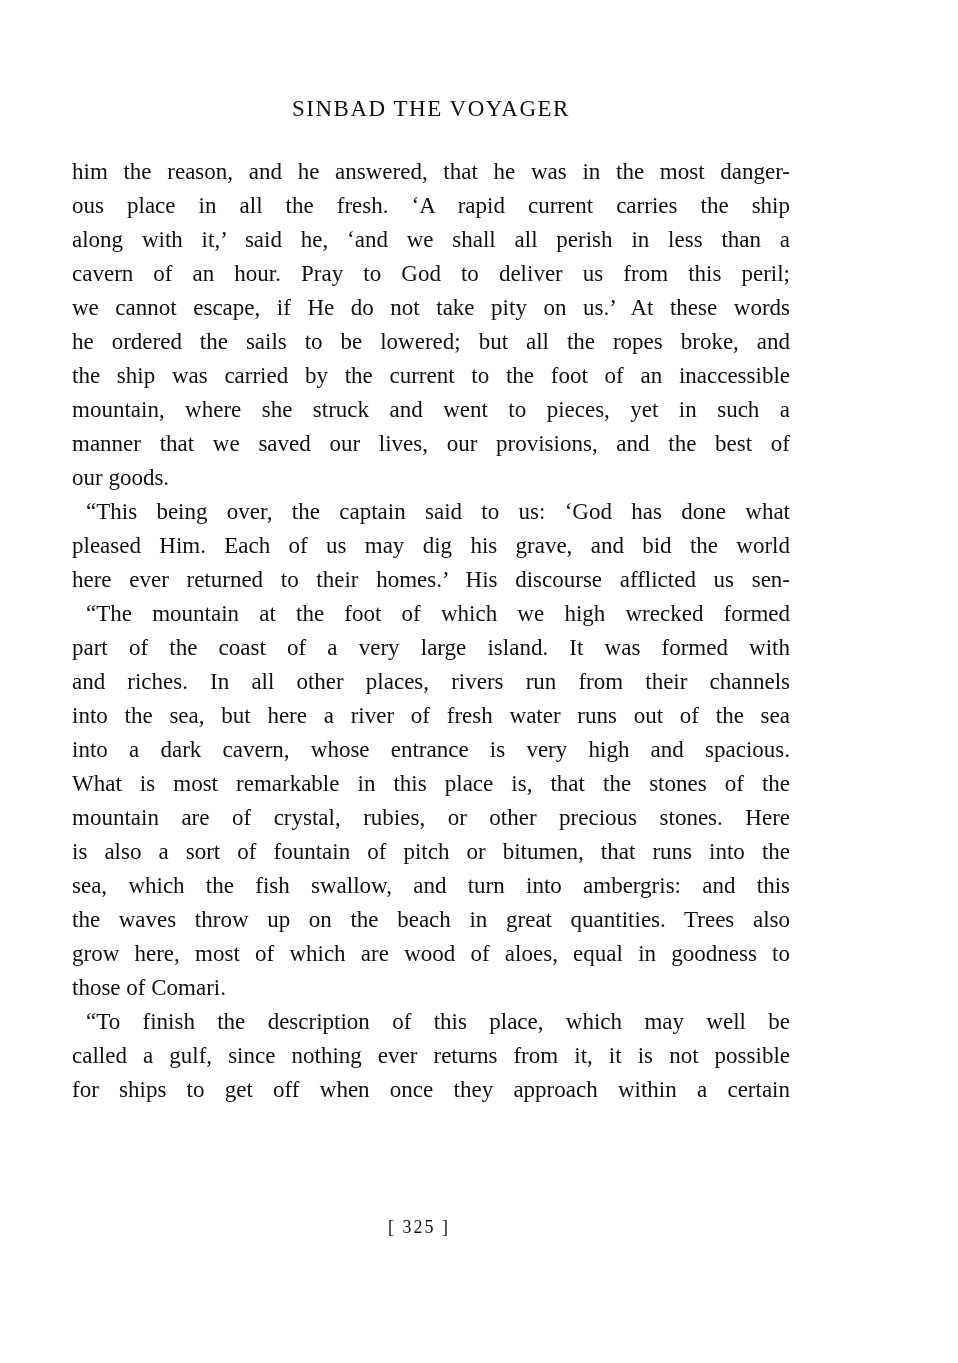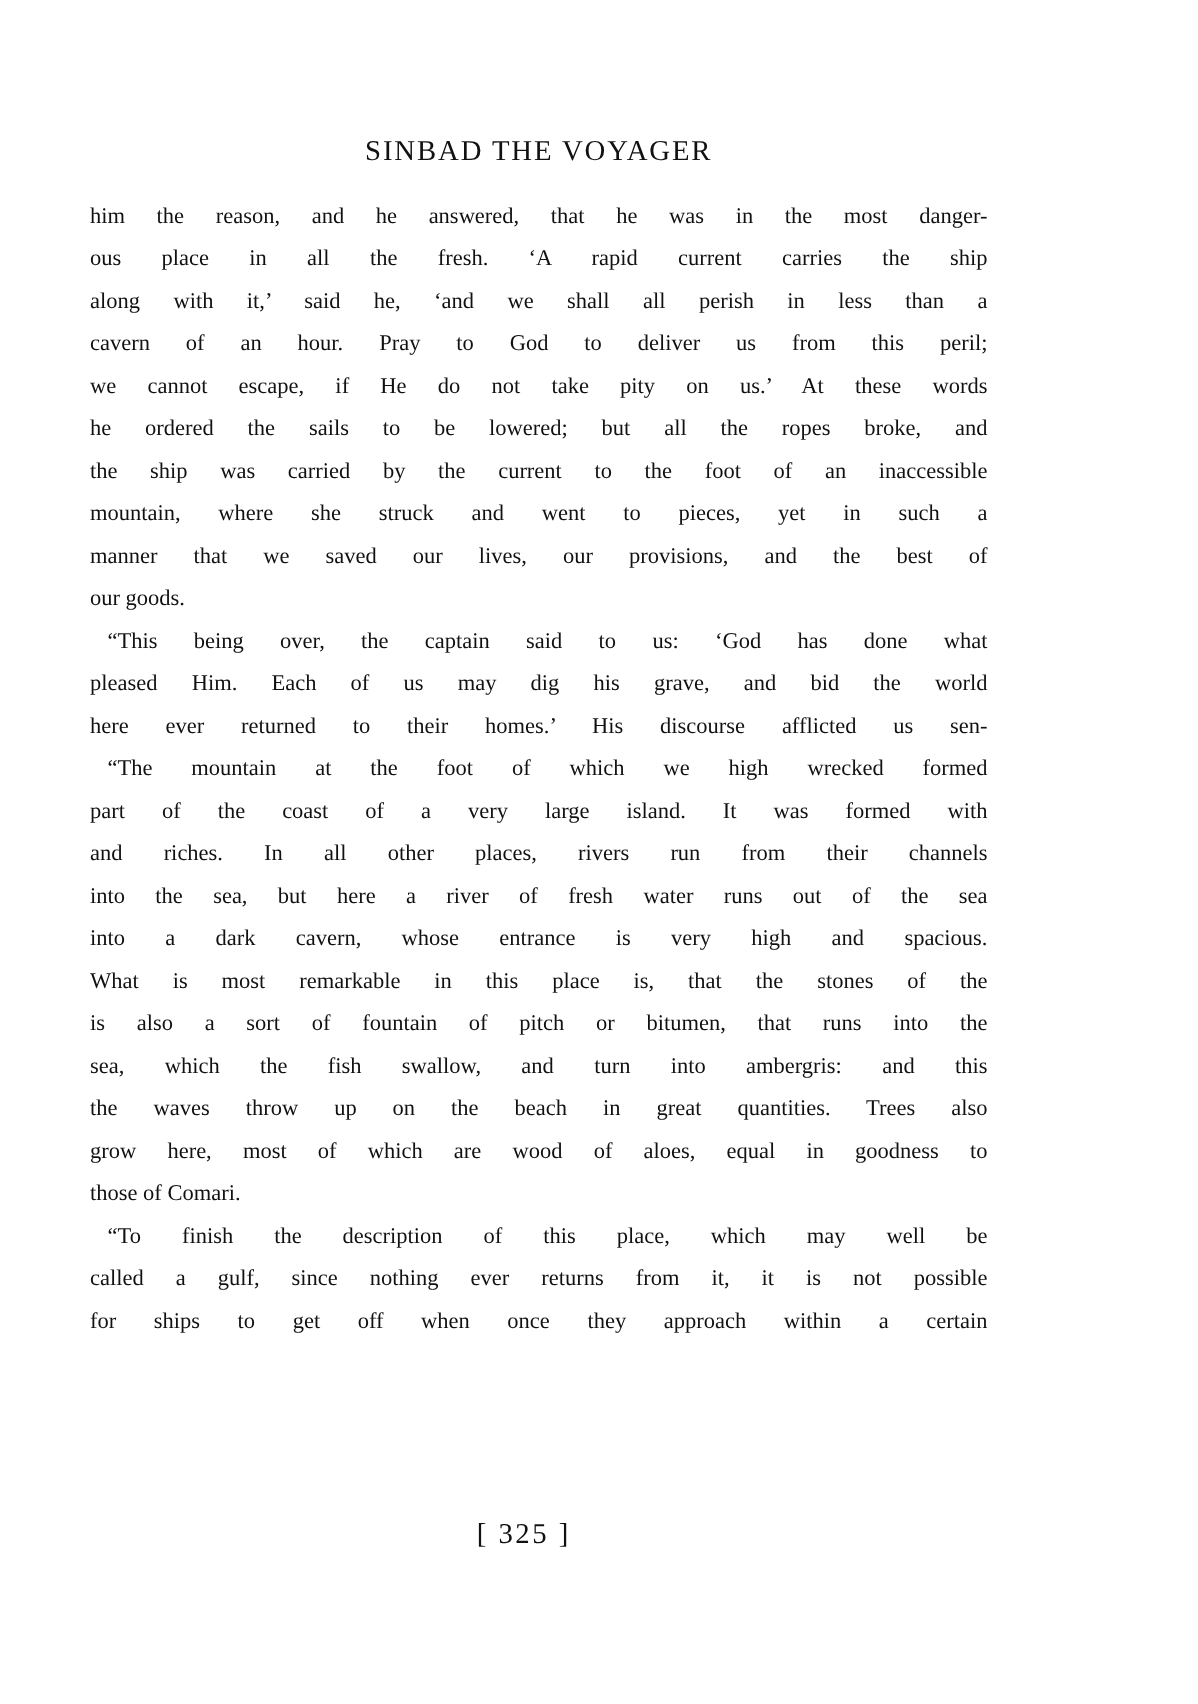--- a/index.html
+++ b/index.html
@@ -16,56 +16,56 @@
       color: #111111;
     }
     .page {
       position: absolute;
       left: 0; top: 0;
       width: 958px;
       height: 1363px;
     }
     .running-head {
       position: absolute;
-      top: 106px;
+      top: 94px;
       left: 0;
       width: 862px;
       text-align: center;
       font-size: 23px;
       letter-spacing: 1.5px;
       line-height: 30px;
     }
     .body-text {
       position: absolute;
       top: 155px;
       left: 72px;
       width: 718px;
     }
     .line {
       display: block;
       height: 34px;
       line-height: 34px;
-      font-size: 18px;
+      font-size: 23px;
       white-space: nowrap;
       text-align: justify;
       text-align-last: justify;
     }
     .line.last {
       text-align-last: left;
     }
     .line.indent {
       padding-left: 14px;
     }
     .page-number {
       position: absolute;
       top: 1212px;
       left: 0;
       width: 838px;
       text-align: center;
-      font-size: 23px;
+      font-size: 18px;
       line-height: 30px;
       letter-spacing: 2px;
     }
   </style>
 </head>
 <body>
 
 <div class="page">
   <div class="running-head">SINBAD THE VOYAGER</div>
 
@@ -90,20 +90,21 @@
       <span class="line">here ever returned to their homes.’  His discourse afflicted us sen-</span>
     </div>
 
     <div>
       <span class="line indent">“The mountain at the foot of which we high wrecked formed</span>
       <span class="line">part of the coast of a very large island.  It was formed with</span>
       <span class="line">and riches.  In all other places, rivers run from their channels</span>
       <span class="line">into the sea, but here a river of fresh water runs out of the sea</span>
       <span class="line">into a dark cavern, whose entrance is very high and spacious.</span>
       <span class="line">What is most remarkable in this place is, that the stones of the</span>
+      <span class="line">mountain are of crystal, rubies, or other precious stones.  Here</span>
       <span class="line">is also a sort of fountain of pitch or bitumen, that runs into the</span>
       <span class="line">sea, which the fish swallow, and turn into ambergris:  and this</span>
       <span class="line">the waves throw up on the beach in great quantities.  Trees also</span>
       <span class="line">grow here, most of which are wood of aloes, equal in goodness to</span>
       <span class="line last">those of Comari.</span>
     </div>
 
     <div>
       <span class="line indent">“To finish the description of this place, which may well be</span>
       <span class="line">called a gulf, since nothing ever returns from it, it is not possible</span>

